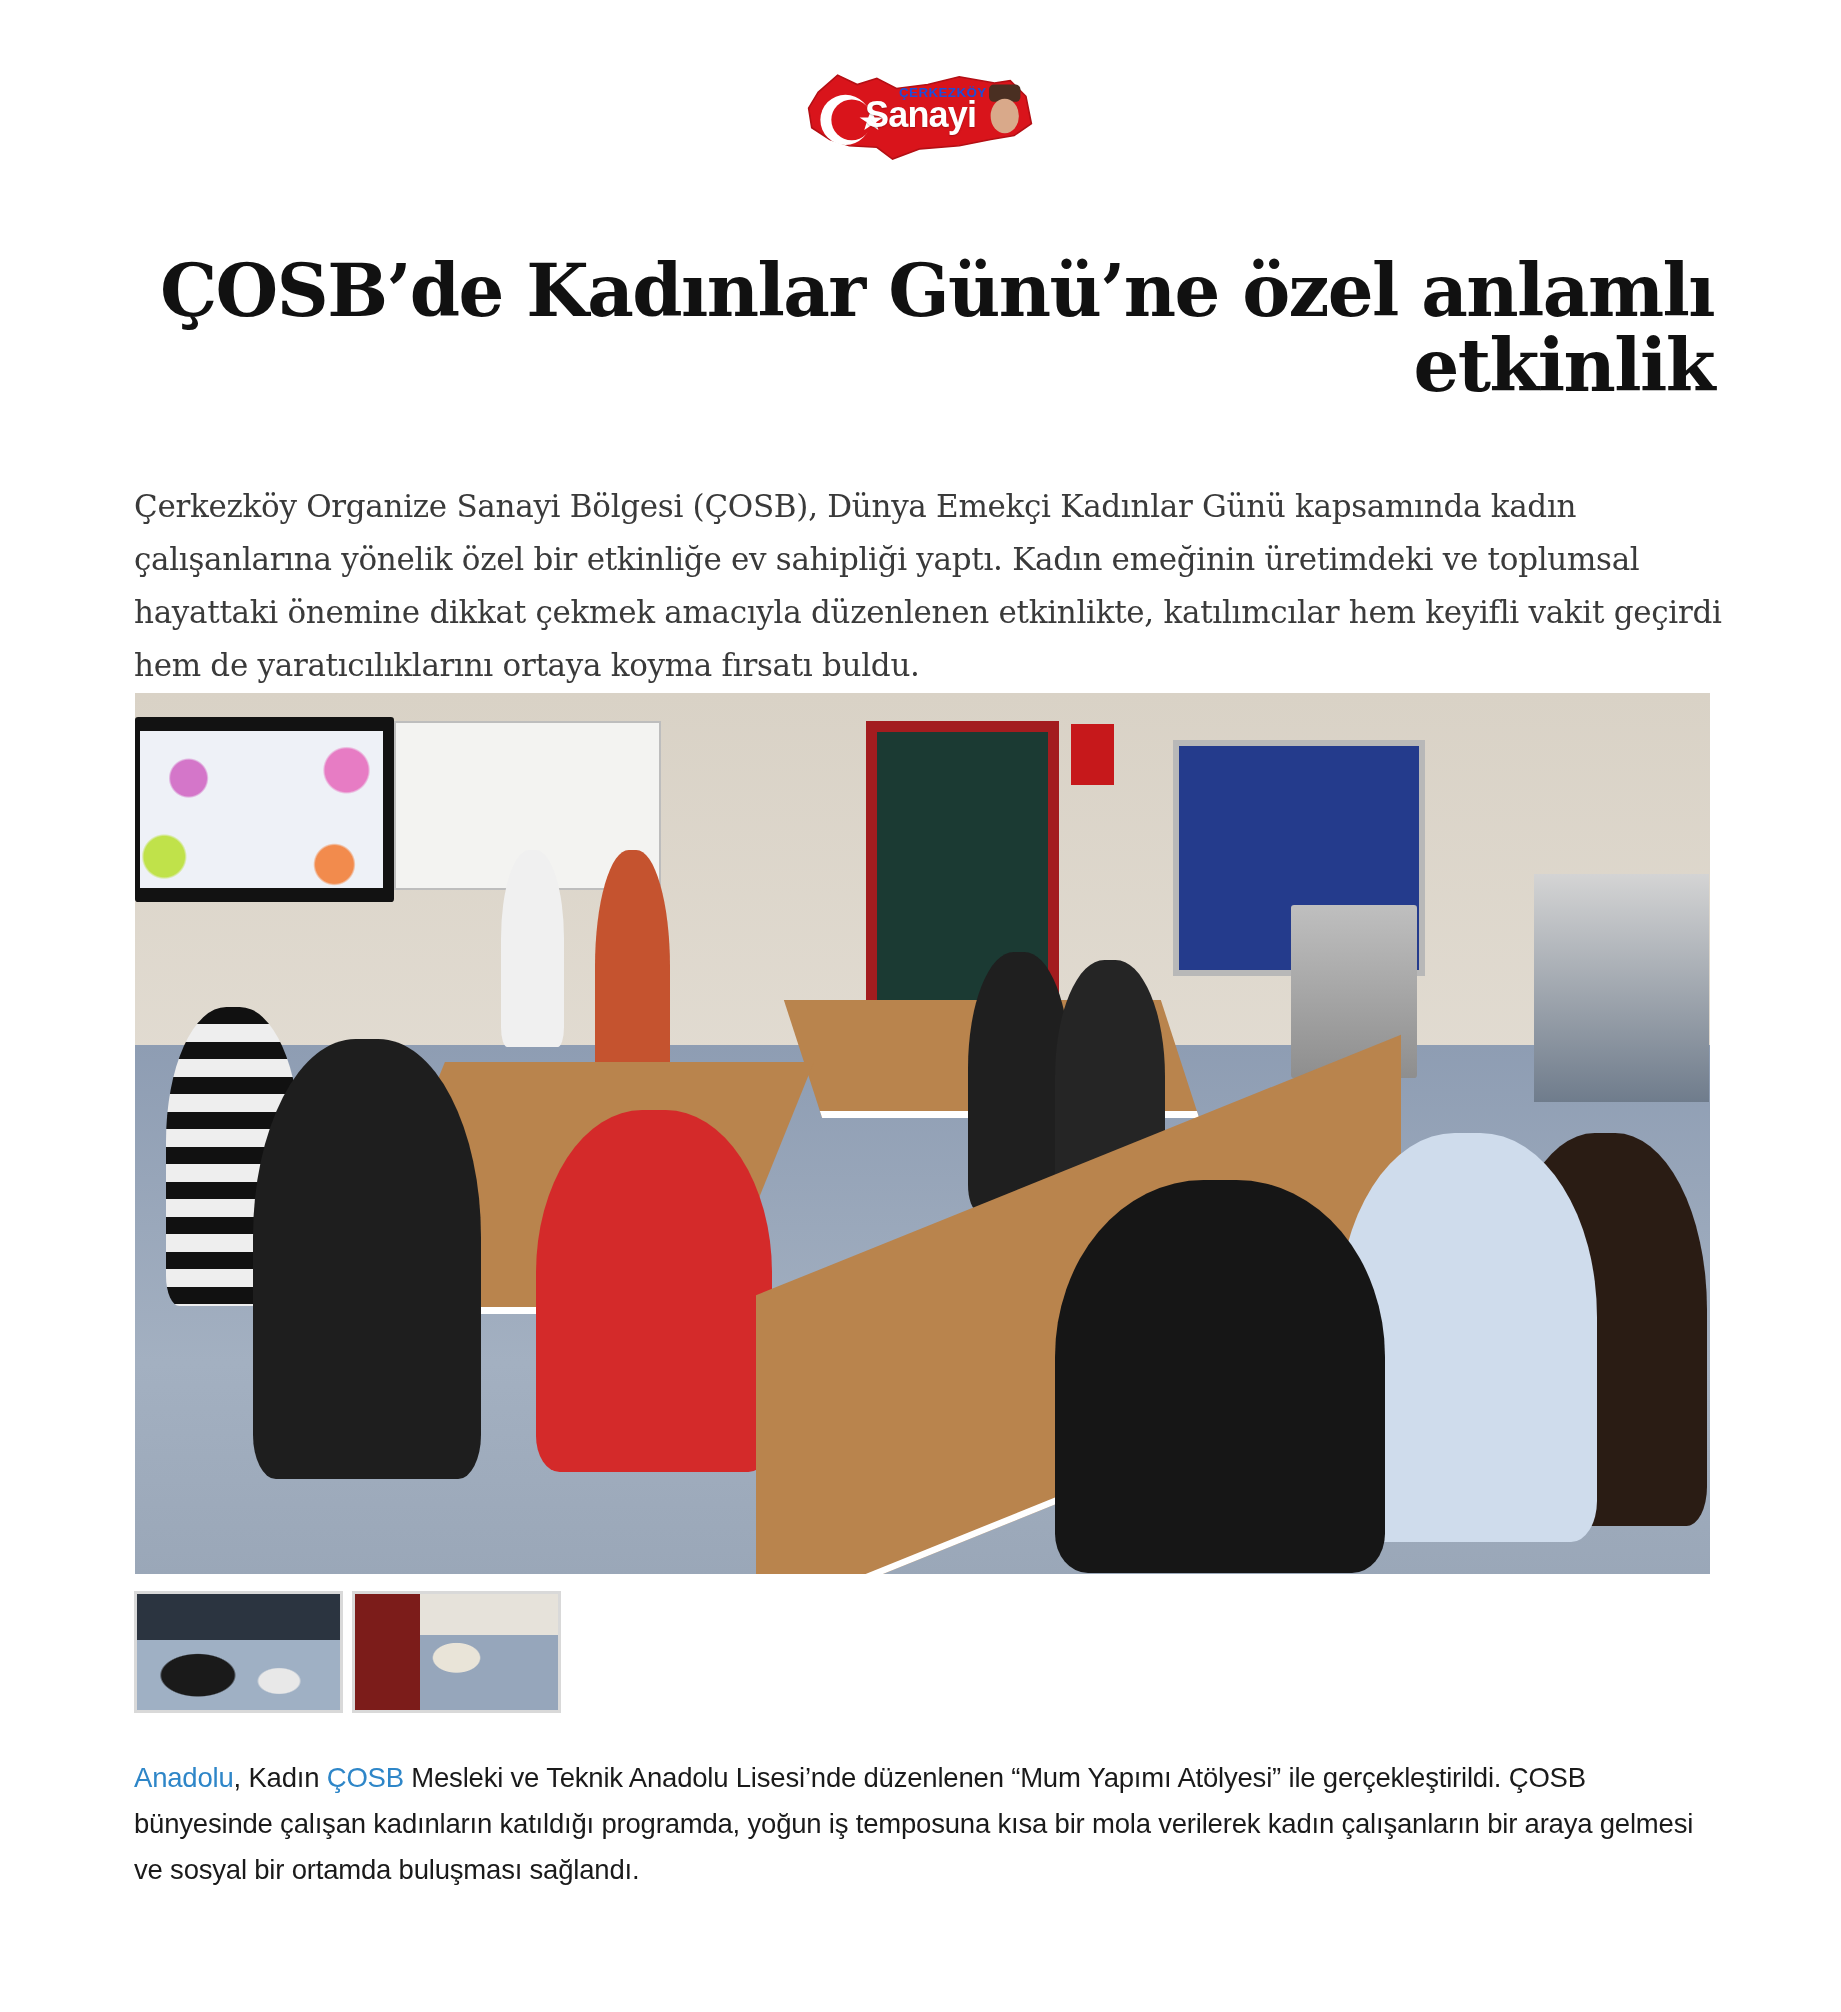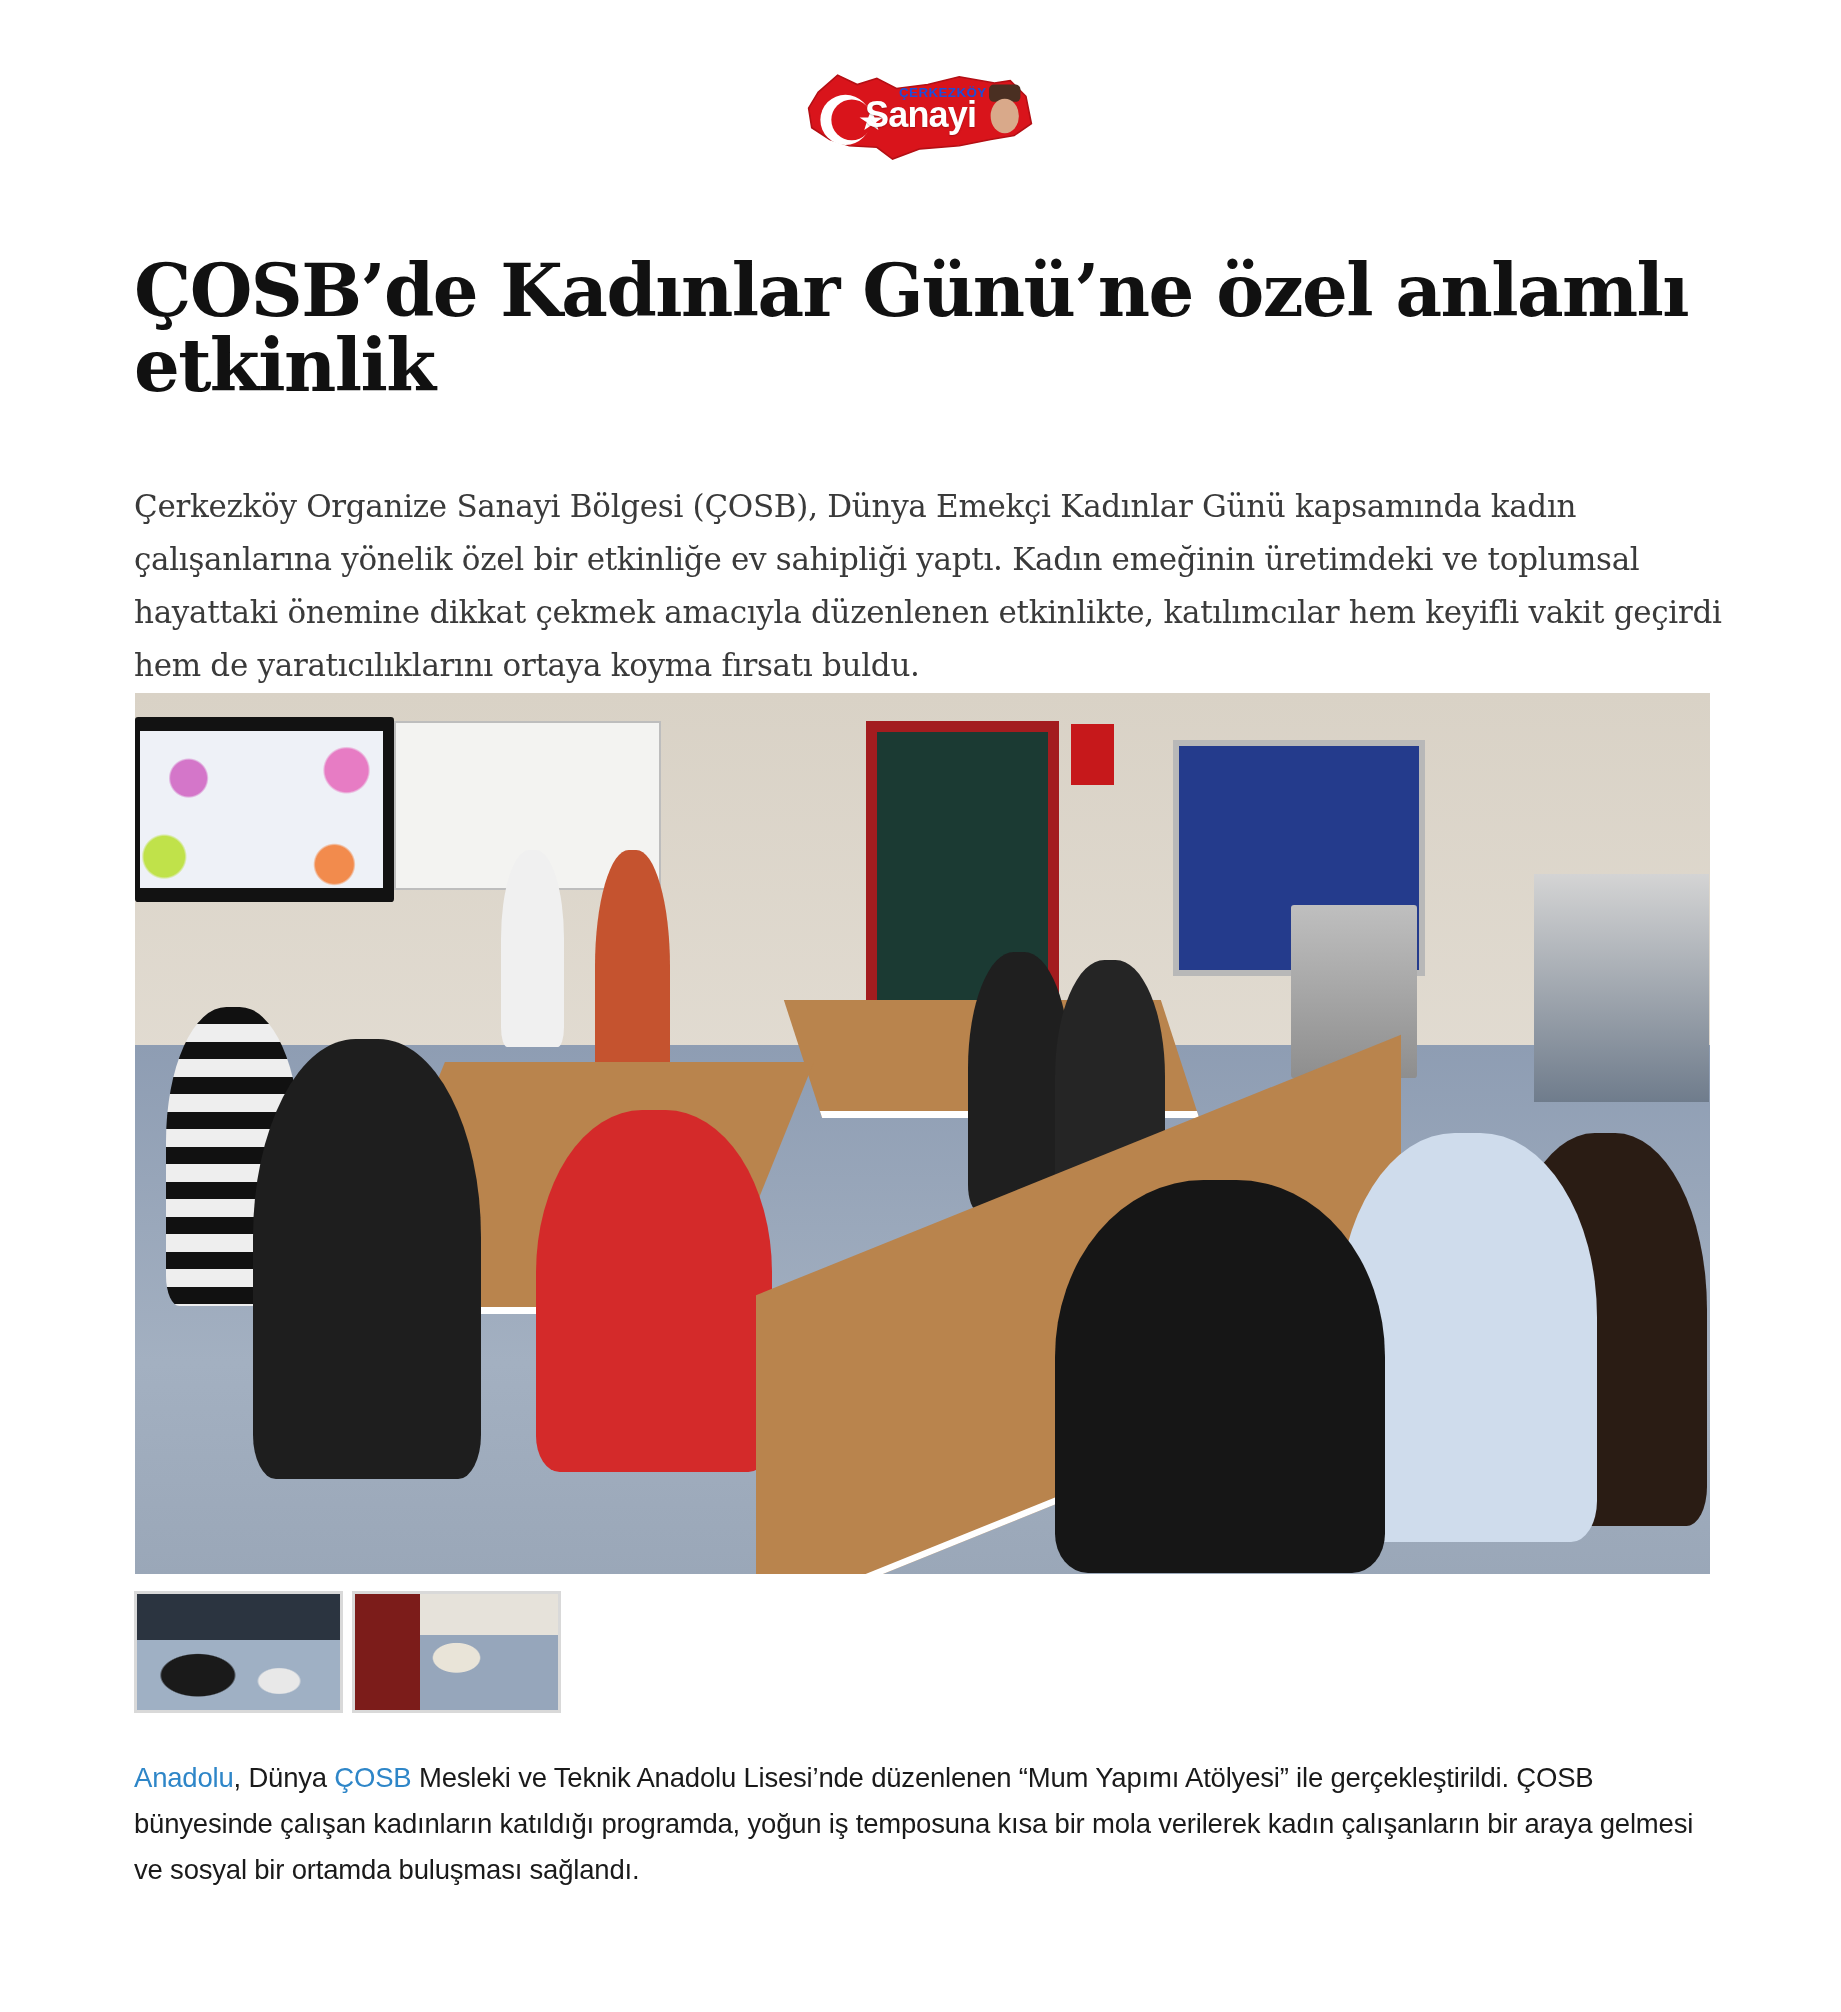--- a/index.html
+++ b/index.html
@@ -9,21 +9,21 @@
   
   .logo { position: absolute; left: 802px; top: 61px; width: 236px; height: 102px; }
   .logo svg { width: 100%; height: 100%; display: block; }
   .logo-text-top { position: absolute; left: 69px; top: 23.6px; font: bold 13.4px "Liberation Sans", sans-serif; color: #1d4ed8; letter-spacing: 0.4px; margin-left: 28px; }
   .logo-text-main { position: absolute; left: 63px; top: 33px; font: bold 36px "Liberation Sans", sans-serif; color: #fff; letter-spacing: -0.8px; text-shadow: 0 0.8px 1.6px rgba(0,0,0,0.25); }
 
   
   .title {
     position: absolute; left: 134px; top: 253px; width: 1580px;
     font-family: "DejaVu Serif", serif; font-weight: bold;
-    font-size: 72px; line-height: 75px; color: #111; letter-spacing: -1.6px;
+    font-size: 72px; line-height: 75px; color: #111; letter-spacing: -1.6px; text-align: right;
   }
 
   
   .lede {
     position: absolute; left: 134px; top: 436px; width: 1588px;
     font-family: "DejaVu Serif", serif; font-size: 31px; line-height: 53px;
     color: #3a3a3a; letter-spacing: -0.3px; margin-top: 44px;
   }
 
   
@@ -143,14 +143,14 @@
 
 <div class="thumbs">
   <div class="thumb thumb-1" title="Group of people in a workshop room">
       <div class="img"></div>
     </div>
   <div class="thumb thumb-2" title="Hand holding a glass candle jar">
       <div class="img"></div>
     </div>
 </div>
 
-<p class="body-text"><a href="#">Anadolu</a><span>, Dünya </span><a href="#">ÇOSB</a><span> Mesleki ve Teknik Anadolu Lisesi’nde düzenlenen “Mum Yapımı Atölyesi” ile gerçekleştirildi. ÇOSB bünyesinde çalışan kadınların katıldığı programda, yoğun iş temposuna kısa bir mola verilerek kadın çalışanların bir araya gelmesi ve sosyal bir ortamda buluşması sağlandı.</span></p>
+<p class="body-text"><a href="#">Anadolu</a><span>, Kadın </span><a href="#">ÇOSB</a><span> Mesleki ve Teknik Anadolu Lisesi’nde düzenlenen “Mum Yapımı Atölyesi” ile gerçekleştirildi. ÇOSB bünyesinde çalışan kadınların katıldığı programda, yoğun iş temposuna kısa bir mola verilerek kadın çalışanların bir araya gelmesi ve sosyal bir ortamda buluşması sağlandı.</span></p>
 
 
 </body></html>

